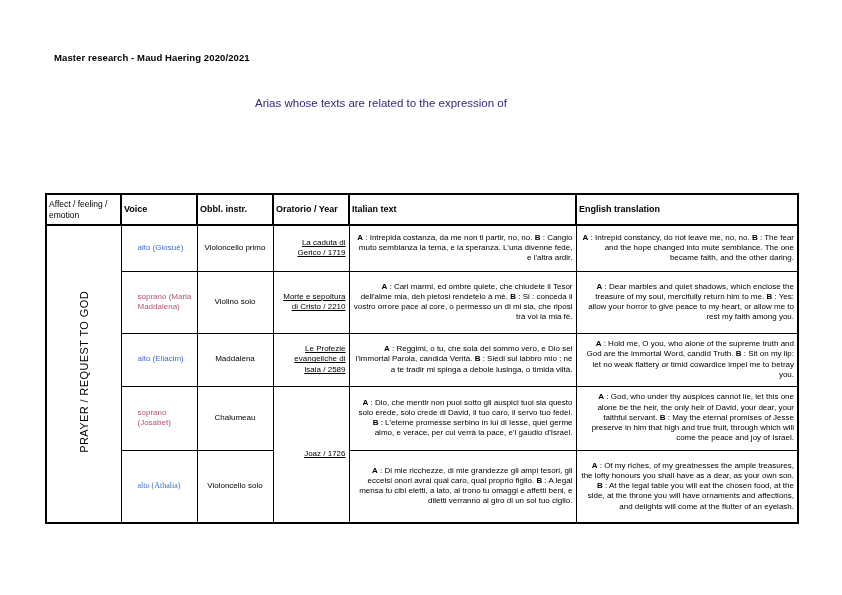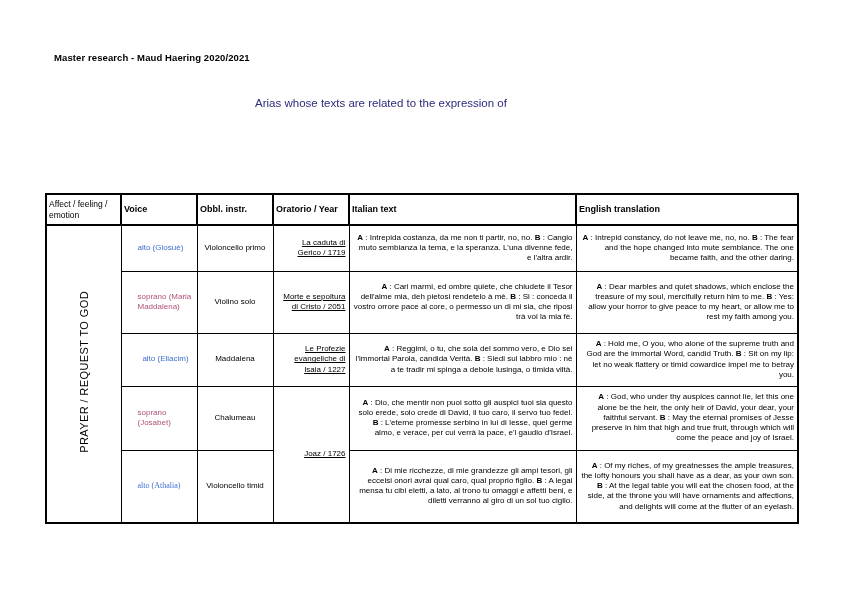--- a/index.html
+++ b/index.html
@@ -78,38 +78,38 @@
         <td class="cat" rowspan="5"><span>PRAYER / REQUEST TO GOD</span></td>
         <td class="voice" style="color: rgb(60, 111, 208);">alto (Giosuè)</td>
         <td class="instr">Violoncello primo</td>
         <td class="orat">La caduta di Gerico / 1719</td>
         <td class="txt"><b>A</b> : Intrepida costanza, da me non ti partir, no, no. <b>B</b> : Cangio muto sembianza la tema, e la speranza. L'una divenne fede, e l'altra ardir.</td>
         <td class="txt"><b>A</b> : Intrepid constancy, do not leave me, no, no. <b>B</b> : The fear and the hope changed into mute semblance. The one became faith, and the other daring.</td>
       </tr>
       <tr>
         <td class="voice" style="color: rgb(176, 82, 122);">soprano (Maria Maddalena)</td>
         <td class="instr">Violino solo</td>
-        <td class="orat">Morte e sepoltura di Cristo / 2051</td>
+        <td class="orat">Morte e sepoltura di Cristo / 2210</td>
         <td class="txt"><b>A</b> : Cari marmi, ed ombre quiete, che chiudete il Tesor dell'alme mia, deh pietosi rendetelo à mè. <b>B</b> : Si : conceda il vostro orrore pace al core, o permesso un di mi sia, che riposi trà voi la mia fè.</td>
         <td class="txt"><b>A</b> : Dear marbles and quiet shadows, which enclose the treasure of my soul, mercifully return him to me. <b>B</b> : Yes: allow your horror to give peace to my heart, or allow me to rest my faith among you.</td>
       </tr>
       <tr>
-        <td class="voice" style="color: rgb(60, 111, 208); text-align: center;">alto (Eliacim)</td>
+        <td class="voice" style="color: rgb(60, 111, 208);">alto (Eliacim)</td>
         <td class="instr">Maddalena</td>
-        <td class="orat">Le Profezie evangeliche di Isaia / 1227</td>
+        <td class="orat">Le Profezie evangeliche di Isaia / 2589</td>
         <td class="txt"><b>A</b> : Reggimi, o tu, che sola del sommo vero, e Dio sei l'immortal Parola, candida Verità. <b>B</b> : Siedi sul labbro mio : nè a te tradir mi spinga a debole lusinga, o timida viltà.</td>
         <td class="txt"><b>A</b> : Hold me, O you, who alone of the supreme truth and God are the immortal Word, candid Truth. <b>B</b> : Sit on my lip: let no weak flattery or timid cowardice impel me to betray you.</td>
       </tr>
       <tr>
         <td class="voice" style="color: rgb(176, 82, 122);">soprano (Josabet)</td>
         <td class="instr">Chalumeau</td>
         <td class="orat" rowspan="2">Joaz / 1726</td>
         <td class="txt"><b>A</b> : Dio, che mentir non puoi sotto gli auspici tuoi sia questo solo erede, solo crede di David, il tuo caro, il servo tuo fedel. <b>B</b> : L'eterne promesse serbino in lui di Iesse, quel germe almo, e verace, per cui verrà la pace, e'l gaudio d'Israel.</td>
         <td class="txt"><b>A</b> : God, who under thy auspices cannot lie, let this one alone be the heir, the only heir of David, your dear, your faithful servant. <b>B</b> : May the eternal promises of Jesse preserve in him that high and true fruit, through which will come the peace and joy of Israel.</td>
       </tr>
       <tr>
         <td class="voice" style="color: rgb(60, 111, 208); font-family: Liberation Serif, serif;">alto (Athalia)</td>
-        <td class="instr">Violoncello timid</td>
+        <td class="instr">Violoncello solo</td>
         <td class="txt"><b>A</b> : Di mie ricchezze, di mie grandezze gli ampi tesori, gli eccelsi onori avrai qual caro, qual proprio figlio. <b>B</b> : A legal mensa tu cibi eletti, a lato, al trono tu omaggi e affetti beni, e diletti verranno al giro di un sol tuo ciglio.</td>
         <td class="txt"><b>A</b> : Of my riches, of my greatnesses the ample treasures, the lofty honours you shall have as a dear, as your own son. <b>B</b> : At the legal table you will eat the chosen food, at the side, at the throne you will have ornaments and affections, and delights will come at the flutter of an eyelash.</td>
       </tr>
     </tbody>
 </table>
 
 </body></html>

